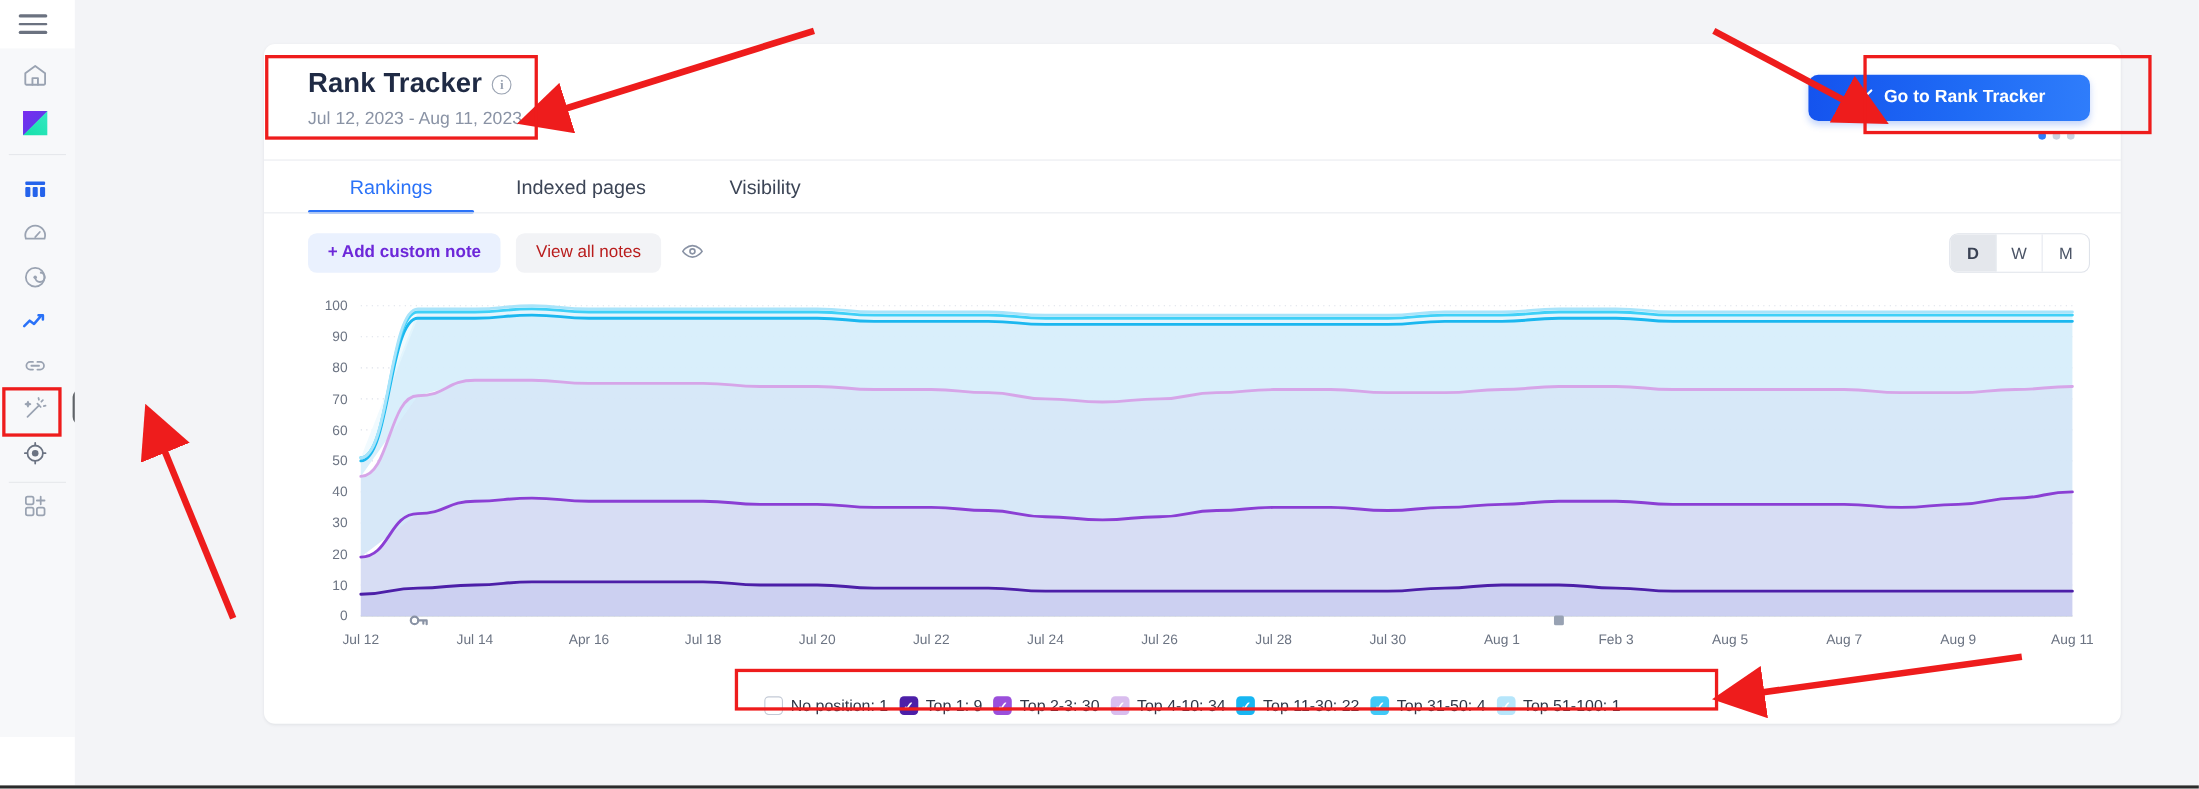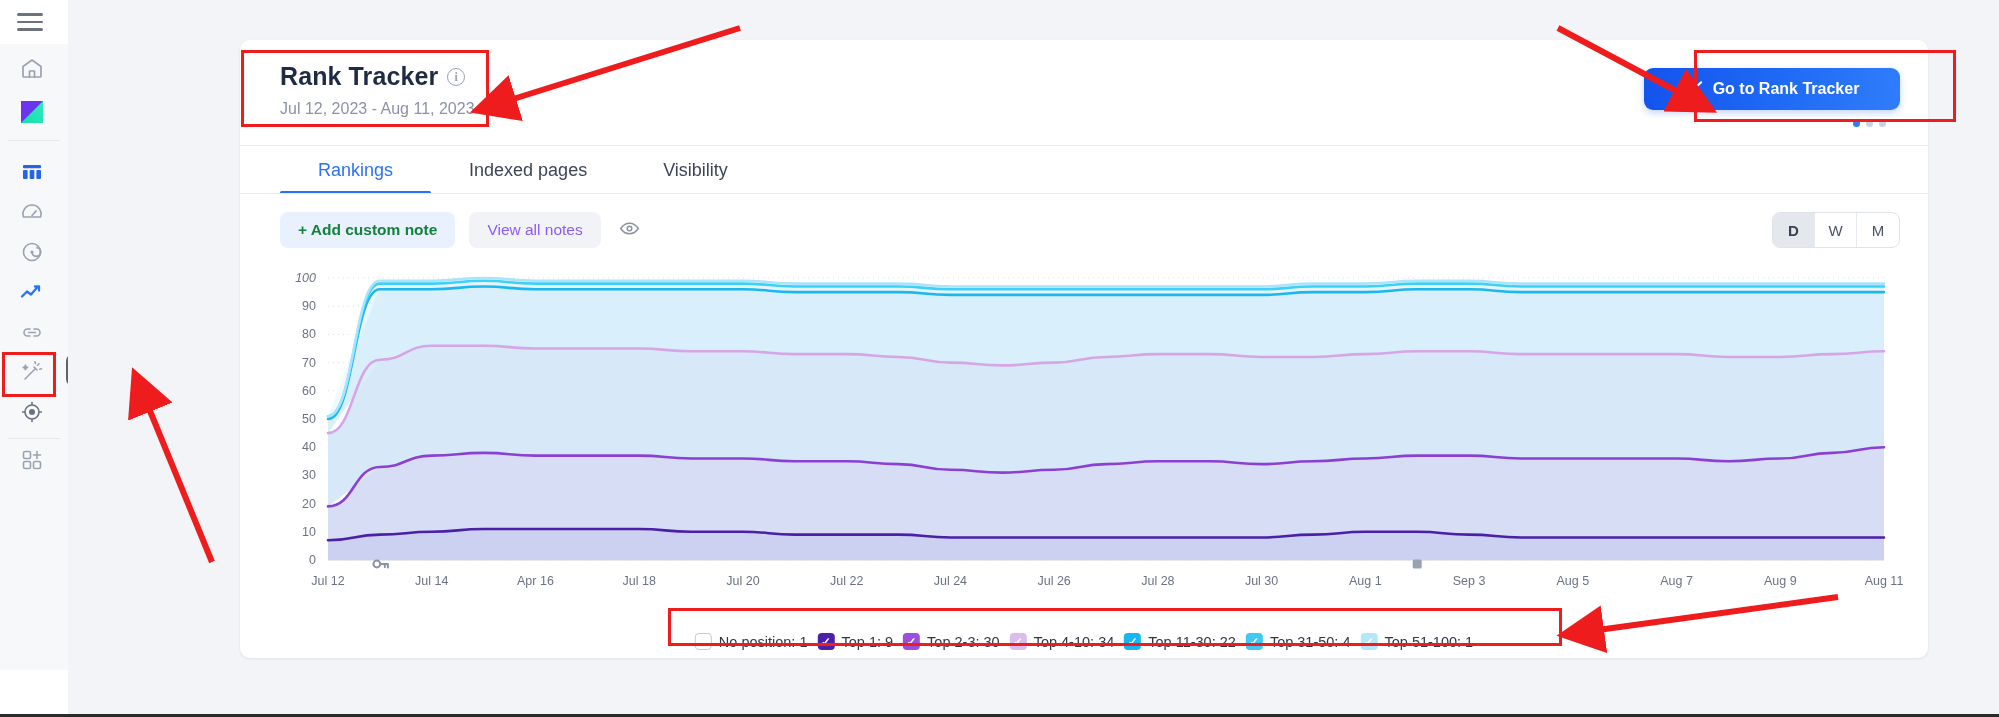--- a/index.html
+++ b/index.html
@@ -104,22 +104,22 @@
     background:#2a72f8; border-radius:2px;
   }
   .tabs-rule { position:absolute; left:0; top:153px; width:100%; height:1px; background:#e9ebf0; }
 
   
   .toolbar { position:absolute; left:40px; top:172px; display:flex; align-items:center; gap:14px; }
   .btn-soft {
     height:36px; padding:0 18px; border-radius:8px; border:none; cursor:pointer;
     font-size:15.5px; font-family:"Liberation Sans", sans-serif;
   }
-  .btn-add { background:#eaf1fe; color:#15803d; font-weight:600; }
-  .btn-view { background:#f2f3f6; color:#8b5cf6; }
+  .btn-add { background:#eaf1fe; color:#6d28d9; font-weight:600; }
+  .btn-view { background:#f2f3f6; color:#b91c1c; }
   .eye-btn { width:30px; height:30px; display:flex; align-items:center; justify-content:center; cursor:pointer; background:none; border:none; }
 
   .seg { position:absolute; right:28px; top:172px; display:flex; height:36px;
          border:1px solid #dfe3ea; border-radius:8px; overflow:hidden; background:#fff; }
   .seg div {
     width:42px; height:34px; display:flex; align-items:center; justify-content:center;
     font-size:15px; color:#4b5466; cursor:pointer; border-right:1px solid #e6e9ef;
   }
   .seg div:last-child { border-right:none; }
   .seg div.on { background:#e4e7ec; font-weight:600; color:#3a4254; }
@@ -378,35 +378,35 @@
             <div class="ylab" style="top: 292px; left: 0px; width: 36px;">0</div>
             <div class="ylab" style="top: 263.8px; left: 0px; width: 36px;">10</div>
             <div class="ylab" style="top: 235.6px; left: 0px; width: 36px;">20</div>
             <div class="ylab" style="top: 207.4px; left: 0px; width: 36px;">30</div>
             <div class="ylab" style="top: 179.2px; left: 0px; width: 36px;">40</div>
             <div class="ylab" style="top: 151px; left: 0px; width: 36px;">50</div>
             <div class="ylab" style="top: 122.8px; left: 0px; width: 36px;">60</div>
             <div class="ylab" style="top: 94.6px; left: 0px; width: 36px;">70</div>
             <div class="ylab" style="top: 66.4px; left: 0px; width: 36px;">80</div>
             <div class="ylab" style="top: 38.2px; left: 0px; width: 36px;">90</div>
-            <div class="ylab" style="top: 10px; left: 0px; width: 36px; font-style: italic;">100</div>
+            <div class="ylab" style="top: 10px; left: 0px; width: 36px;">100</div>
           </div>
         <div id="xlabels">
             <div class="xlab" style="left: 48px; top: 306px;">Jul 12</div>
             <div class="xlab" style="left: 151.733px; top: 306px;">Jul 14</div>
             <div class="xlab" style="left: 255.467px; top: 306px;">Apr 16</div>
             <div class="xlab" style="left: 359.2px; top: 306px;">Jul 18</div>
             <div class="xlab" style="left: 462.933px; top: 306px;">Jul 20</div>
             <div class="xlab" style="left: 566.667px; top: 306px;">Jul 22</div>
             <div class="xlab" style="left: 670.4px; top: 306px;">Jul 24</div>
             <div class="xlab" style="left: 774.133px; top: 306px;">Jul 26</div>
             <div class="xlab" style="left: 877.867px; top: 306px;">Jul 28</div>
             <div class="xlab" style="left: 981.6px; top: 306px;">Jul 30</div>
             <div class="xlab" style="left: 1085.33px; top: 306px;">Aug 1</div>
-            <div class="xlab" style="left: 1189.07px; top: 306px;">Sep 3</div>
+            <div class="xlab" style="left: 1189.07px; top: 306px;">Feb 3</div>
             <div class="xlab" style="left: 1292.8px; top: 306px;">Aug 5</div>
             <div class="xlab" style="left: 1396.53px; top: 306px;">Aug 7</div>
             <div class="xlab" style="left: 1500.27px; top: 306px;">Aug 9</div>
             <div class="xlab" style="left: 1604px; top: 306px;">Aug 11</div>
           </div>
       </div>
 
       <div class="legend" id="legend">
           <div class="lg-item">
             <span class="lg-box empty"></span>

